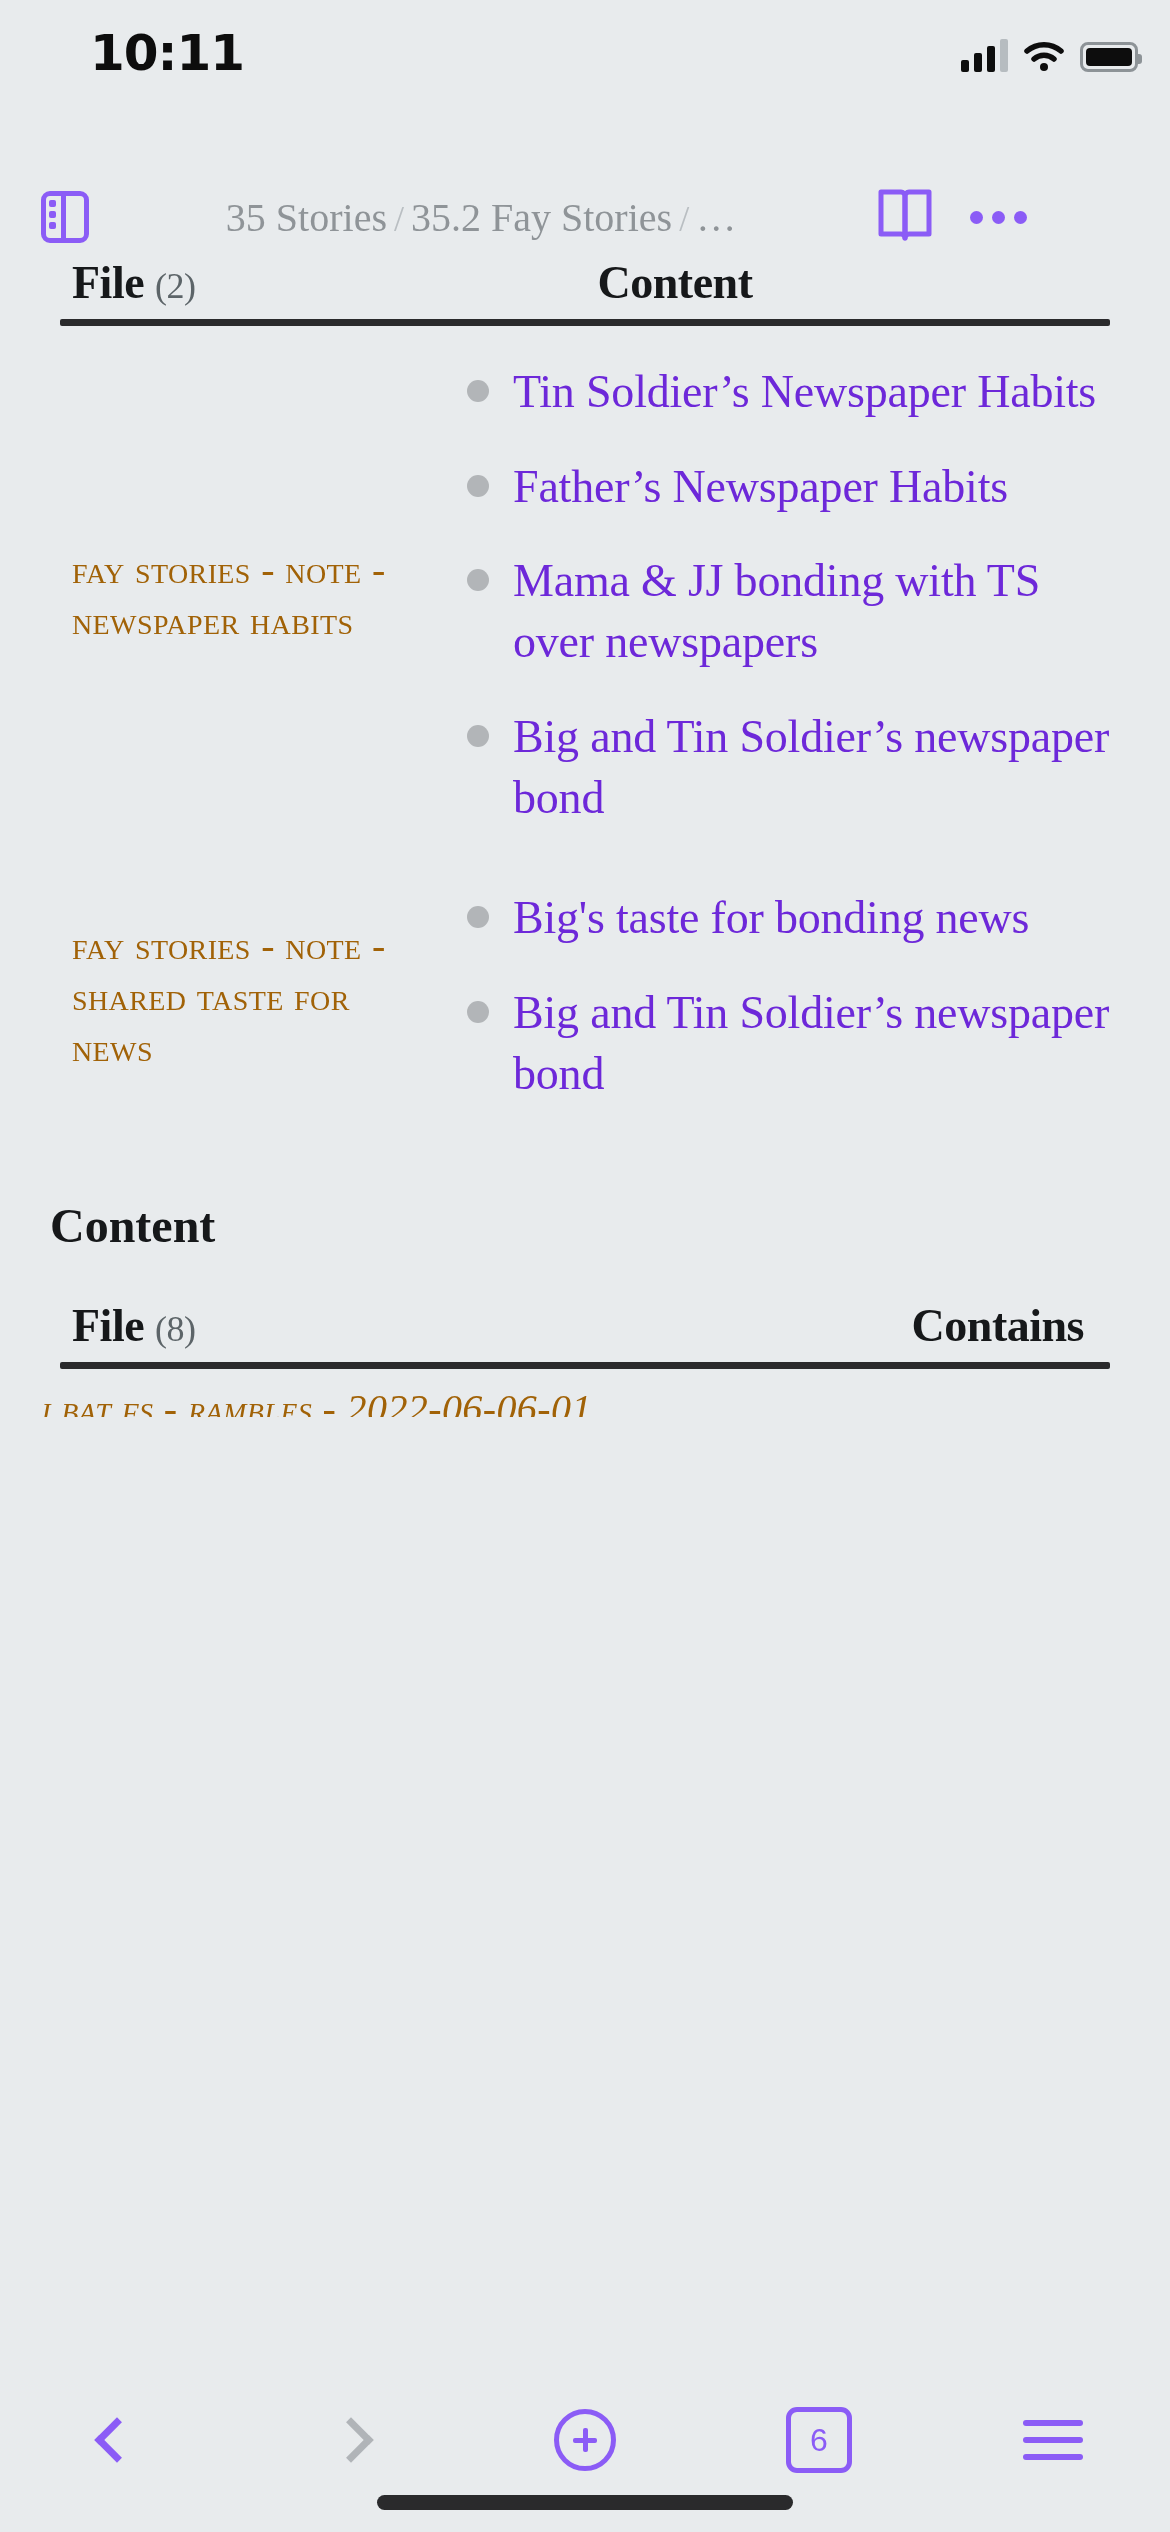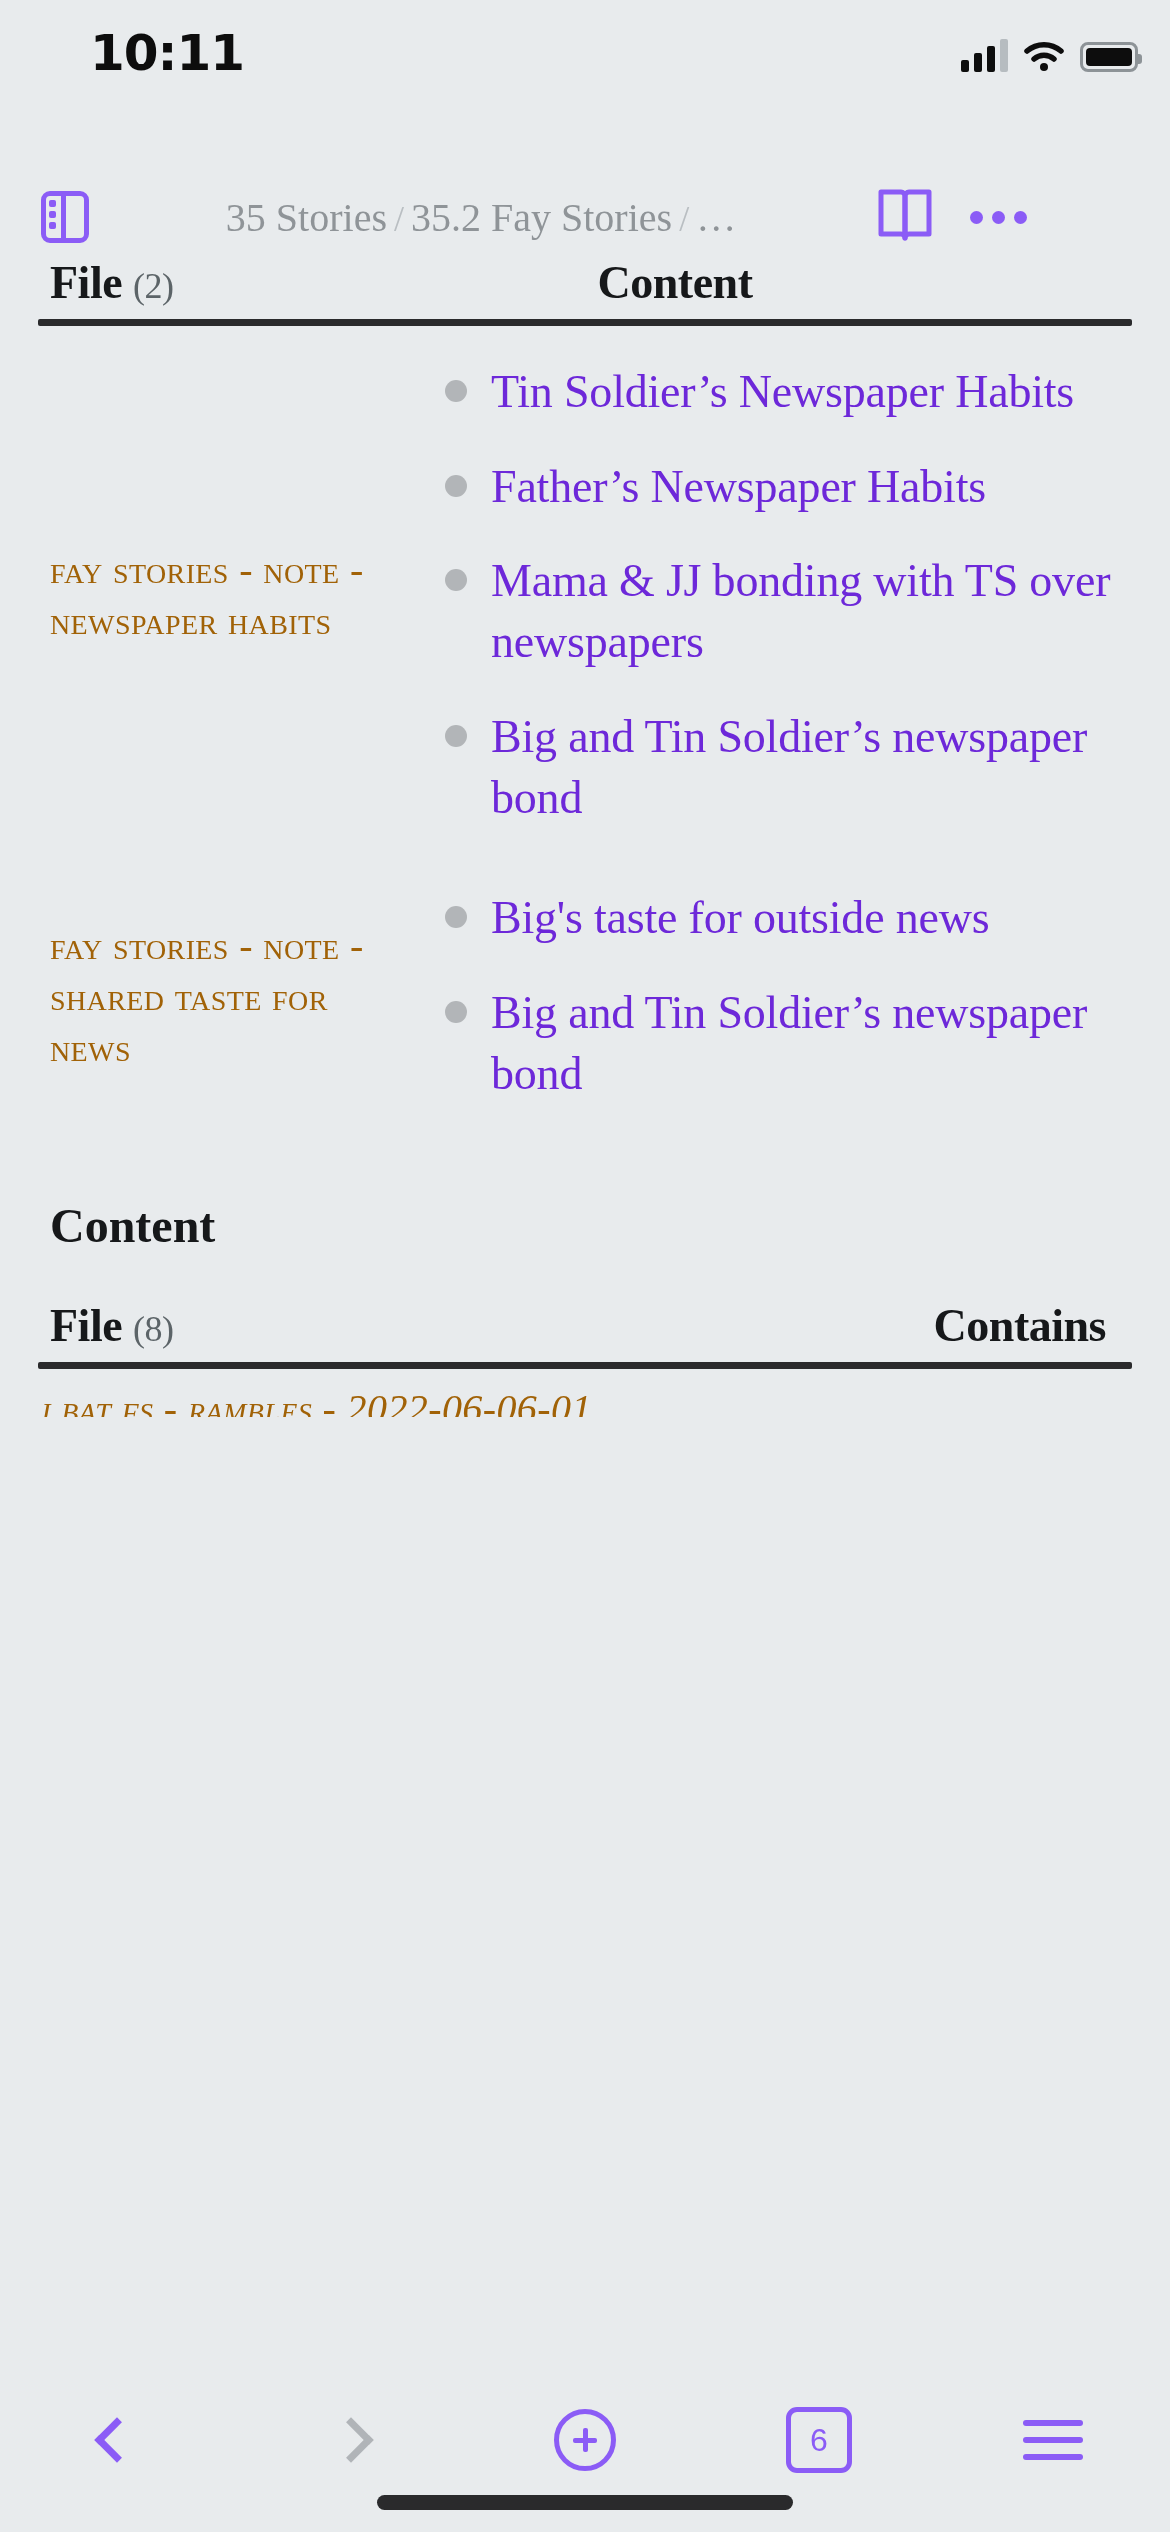--- a/index.html
+++ b/index.html
@@ -42,21 +42,21 @@
     white-space:nowrap; overflow:hidden; padding:0 10px;
   }
   .crumb .sep { color:#b9bec2; padding:0 7px; font-size:36px; }
   .tb-book { width:86px; height:70px; display:flex; align-items:center; justify-content:center; }
   .tb-more { width:100px; height:70px; display:flex; align-items:center; justify-content:center; gap:9px; margin-right:22px; }
   .tb-more i { width:13px; height:13px; border-radius:50%; background:#8b5cf6; display:block; }
 
   
   .sheet { position:absolute; top:256px; left:0; width:1170px; height:2176px; overflow:hidden; }
 
-  .tbl { padding:0 38px; }
+  .tbl { padding:0 60px; }
   .thead { display:flex; align-items:flex-end; padding-bottom:10px; }
   .th {
     font-size:46px; font-weight:700; color:#16181a; letter-spacing:-0.5px;
   }
   .th .cnt { font-size:36px; font-weight:400; color:#5c6468; }
   .th-file { width:320px; padding-left:12px; }
   .th-content { flex:1; text-align:center; padding-right:140px; }
   .th-contains { flex:1; text-align:right; padding-right:26px; }
   .rule { height:7px; background:#2a2a2c; border-radius:2px; margin:0 0 6px 0; }
 
@@ -178,21 +178,21 @@
           </ul>
         </div>
       </div>
 
       <div class="trow">
         <div class="cell-file">
           <a class="flink">Fay Stories - Note - Shared Taste for News</a>
         </div>
         <div class="cell-content">
           <ul class="blist">
-            <li>Big's taste for outside news</li>
+            <li>Big's taste for bonding news</li>
             <li>Big and Tin Soldier’s newspaper bond</li>
           </ul>
         </div>
       </div>
     </div>
 
     <div class="sec-title">Content</div>
 
     <div class="tbl">
       <div class="thead">

